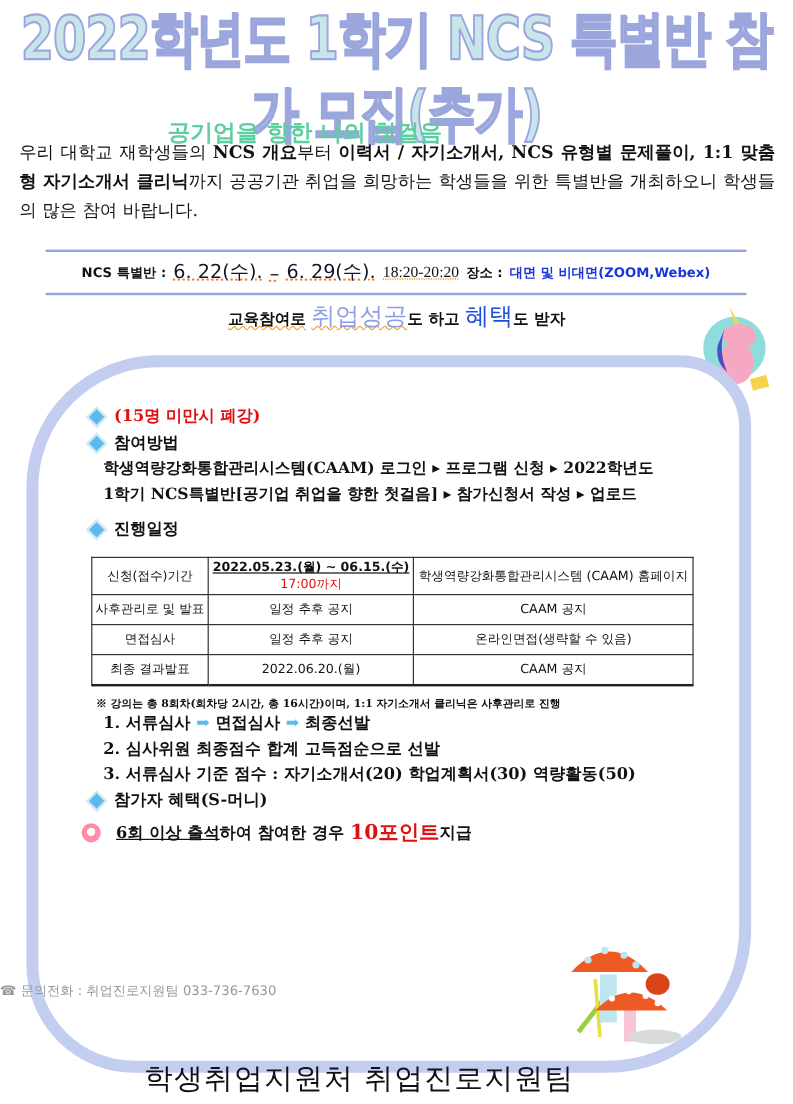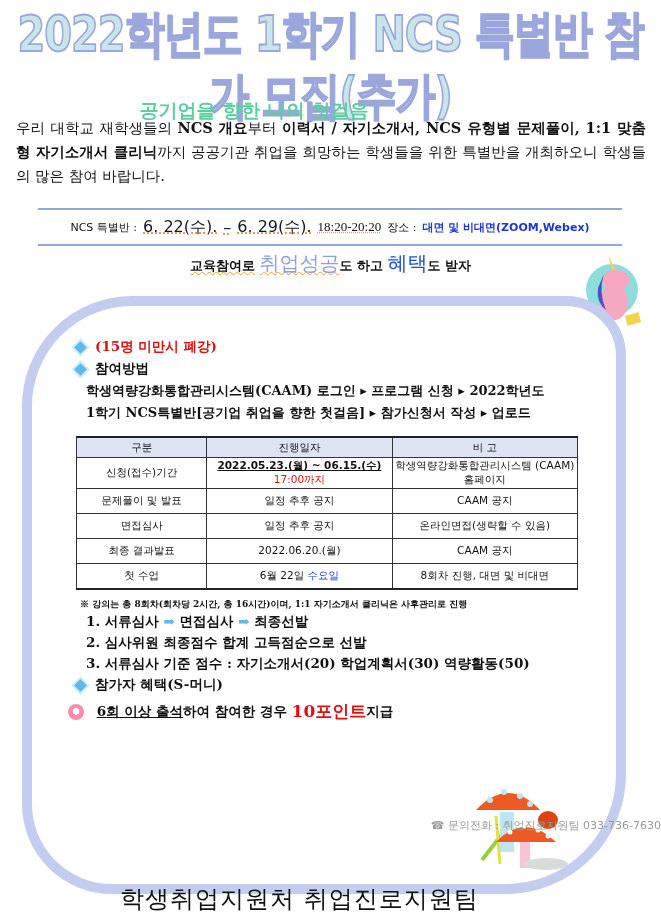--- a/index.html
+++ b/index.html
@@ -28,21 +28,21 @@
   }
   .intro b { font-weight:bold; }
   .squig { text-decoration:underline wavy #f0a030; text-decoration-thickness:1px; }
 
   .schedule-bar {
     position:absolute; left:38px; top:208px; width:584px; height:34px;
     border-top:2px solid #95a6dd; border-bottom:2px solid #95a6dd;
     display:flex; align-items:center; justify-content:center; gap:6px;
     font-size:12px; white-space:nowrap;
   }
-  .schedule-bar .lbl { font-weight:normal; font-size:11px; }
+  .schedule-bar .lbl { font-weight:bold; font-size:11px; }
   .schedule-bar .date { color:#0f172a; font-size:16px; text-decoration:underline dotted #f07d2e; }
   .schedule-bar .time { font-size:13px; text-decoration:underline dotted #f0a030;font-family:Liberation Serif, serif; }
   .schedule-bar .place { color:#1a36d8; font-weight:bold; font-size:11px; }
 
   .slogan {
     position:absolute; left:0; top:250px; width:661px; text-align:center;
     font-size:13px; font-weight:bold;
   }
   .slogan .blue { color:#8d9ee6; font-size:20px; font-weight:normal; }
   .slogan .red { color:#1d4ed8; font-size:20px; font-weight:normal; }
@@ -73,21 +73,21 @@
   .note { font-size:9px; font-weight:bold; margin:8px 0 0 8px; }
   .steps { font-size:13.5px; font-weight:bold; line-height:21px; padding-left:14px; }
   .heart {
     width:16px; height:16px; border-radius:50%;
     background:radial-gradient(circle at 50% 45%, #ffffff 0 28%, #ff8da8 30% 100%);
     margin-right:8px;
   }
   .benefit { display:flex; align-items:center; font-size:13.5px; font-weight:bold; margin-top:4px; margin-left:-4px; }
   .benefit .big { color:#e01010; font-size:17px; }
   .contact {
-    position:absolute; left:0; top:818px; width:661px; text-align:right;
+    position:absolute; left:0; top:818px; width:661px; text-align:left;
     font-size:11px; color:#999;
   }
   .footer {
     position:absolute; left:120px; top:858px;
     font-size:24px; letter-spacing:1px;margin-top:25px;
   }
   .unicorn { position:absolute; left:578px; top:252px; }
   .mushroom { position:absolute; left:470px; top:780px; }
 </style>
 </head>
@@ -135,55 +135,49 @@
       <span class="red-text">(15명 미만시 폐강)</span>
   </div>
   <div class="bullet-row">
     <span class="diamond"></span>
     <span>참여방법</span>
   </div>
   <div class="method">
     <div>학생역량강화통합관리시스템(CAAM) 로그인 ▸ 프로그램 신청 ▸ 2022학년도</div>
     <div>1학기 NCS특별반[공기업 취업을 향한 첫걸음] ▸ 참가신청서 작성 ▸ 업로드</div>
   </div>
+  <div class="bullet-row" style="margin-top:6px">
+    <span class="diamond"></span>
+    <span>진행일정</span>
+  </div>
 
   <table class="sched">
     <tbody>
-        <tr>
-      <th style="width:26%">구분</th>
-      <th style="width:37%">진행일자</th>
-      <th>비 고</th>
-    </tr>
     <tr>
       <td>신청(접수)기간</td>
       <td>
         <div style="font-weight:bold;text-decoration:underline">2022.05.23.(월) ~ 06.15.(수)</div>
         <div class="red-text">17:00까지</div>
       </td>
       <td>학생역량강화통합관리시스템 (CAAM) 홈페이지</td>
     </tr>
     <tr>
-      <td>문제풀이 및 발표</td>
+      <td>사후관리로 및 발표</td>
       <td>일정 추후 공지</td>
       <td>CAAM 공지</td>
     </tr>
     <tr>
       <td>면접심사</td>
       <td>일정 추후 공지</td>
       <td>온라인면접(생략할 수 있음)</td>
     </tr>
     <tr>
       <td>최종 결과발표</td>
       <td>2022.06.20.(월)</td>
       <td>CAAM 공지</td>
-    </tr>
-    <tr>
-      <td>첫 수업</td>
-      <td><span>6월 22일 </span><span class="blue-text">수요일</span></td>
-      <td>8회차 진행, 대면 및 비대면</td>
     </tr>
   </tbody>
     </table>
 
   <div class="note">※ 강의는 총 8회차(회차당 2시간, 총 16시간)이며, 1:1 자기소개서 클리닉은 사후관리로 진행</div>
 
   <div class="steps">
     <div>
       <span>1. 서류심사</span>
       <span style="color:#5fb8ea">➡</span>

